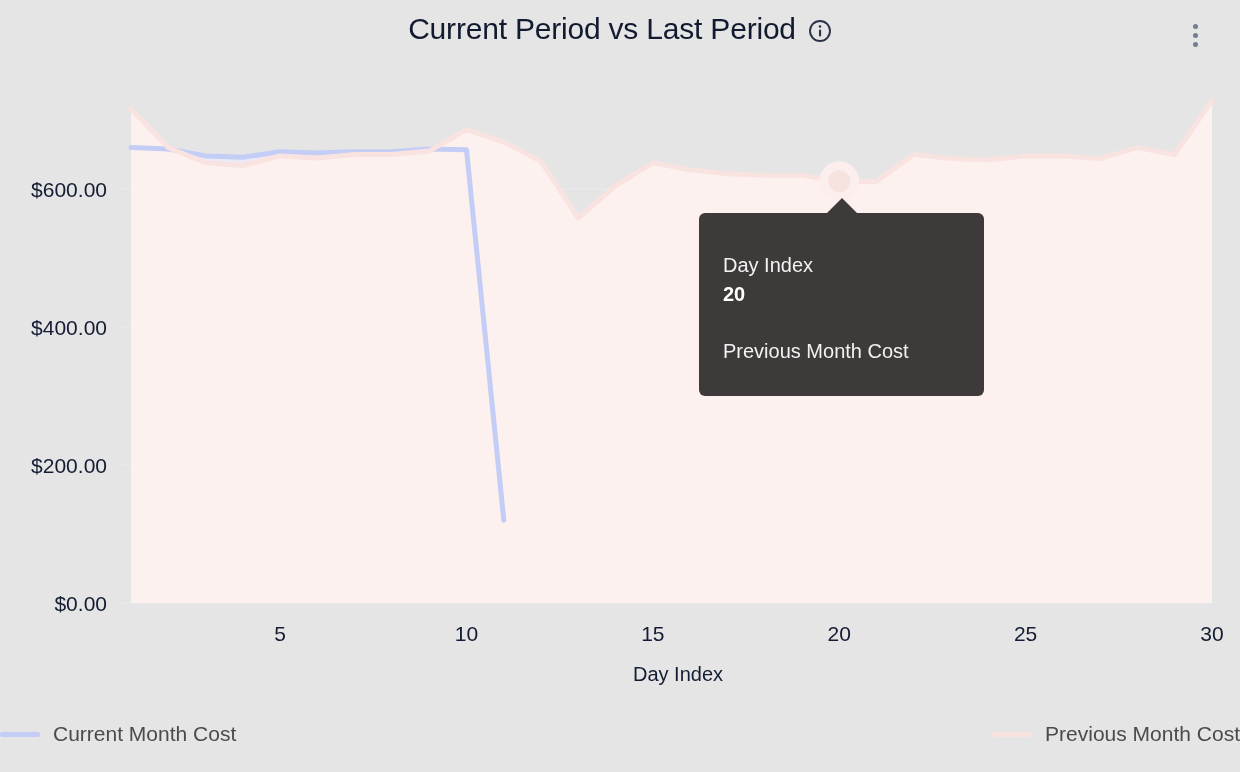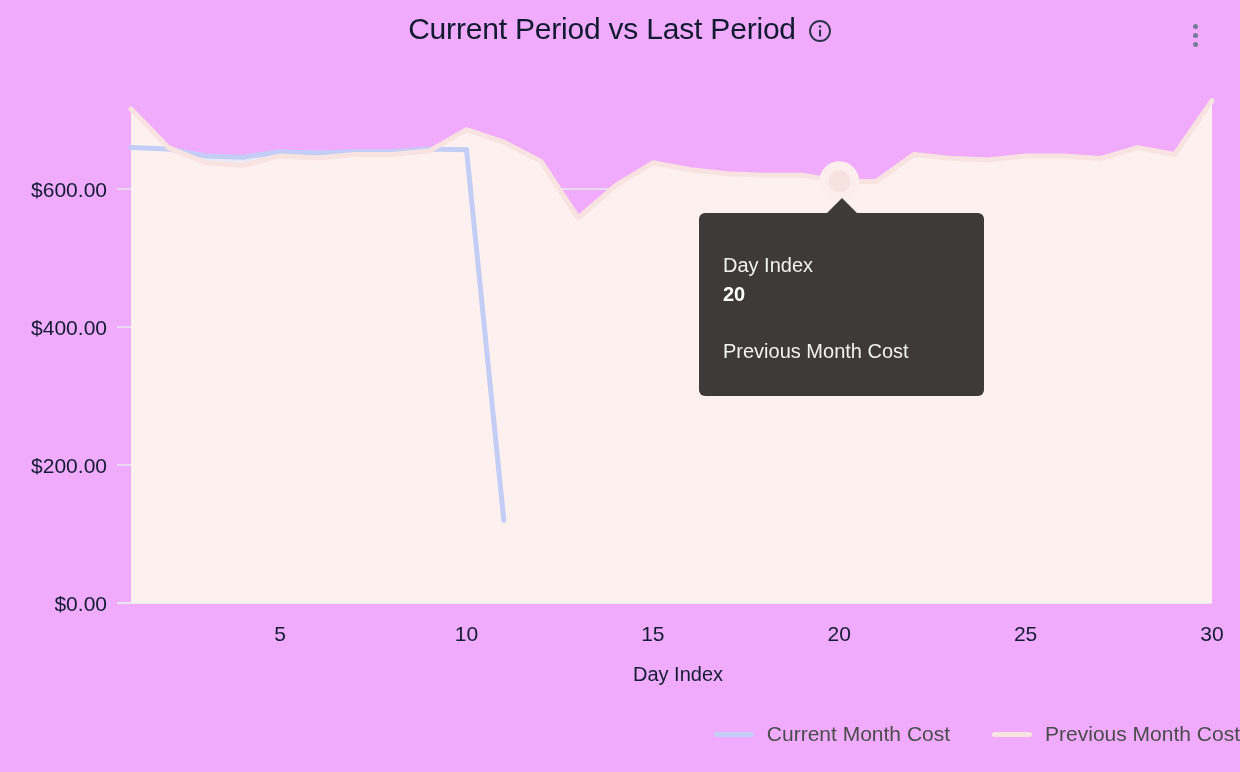--- a/index.html
+++ b/index.html
@@ -11,21 +11,21 @@
     width: 1240px;
     height: 772px;
     font-family: "Liberation Sans", sans-serif;
     color: #131c33;
     position: relative;
     overflow: hidden;
   }
   .card {
     position: absolute;
     inset: 0;
-    background: #f0abfc;
+    background: #e5e5e5;
   }
   
   .header {
     position: absolute;
     top: 0;
     left: 0;
     width: 1240px;
     height: 70px;
   }
   .title-wrap {
@@ -94,21 +94,21 @@
     fill: #131c33;
   }
   
   .legend {
     position: absolute;
     left: 0;
     top: 722px;
     width: 1240px;
     display: flex;
     align-items: center;
-    justify-content: flex-end;
+    justify-content: space-between;
     gap: 42px;
   }
   .legend-item {
     display: flex;
     align-items: center;
     gap: 13px;
     cursor: pointer;
   }
   .legend-swatch {
     width: 40px;

